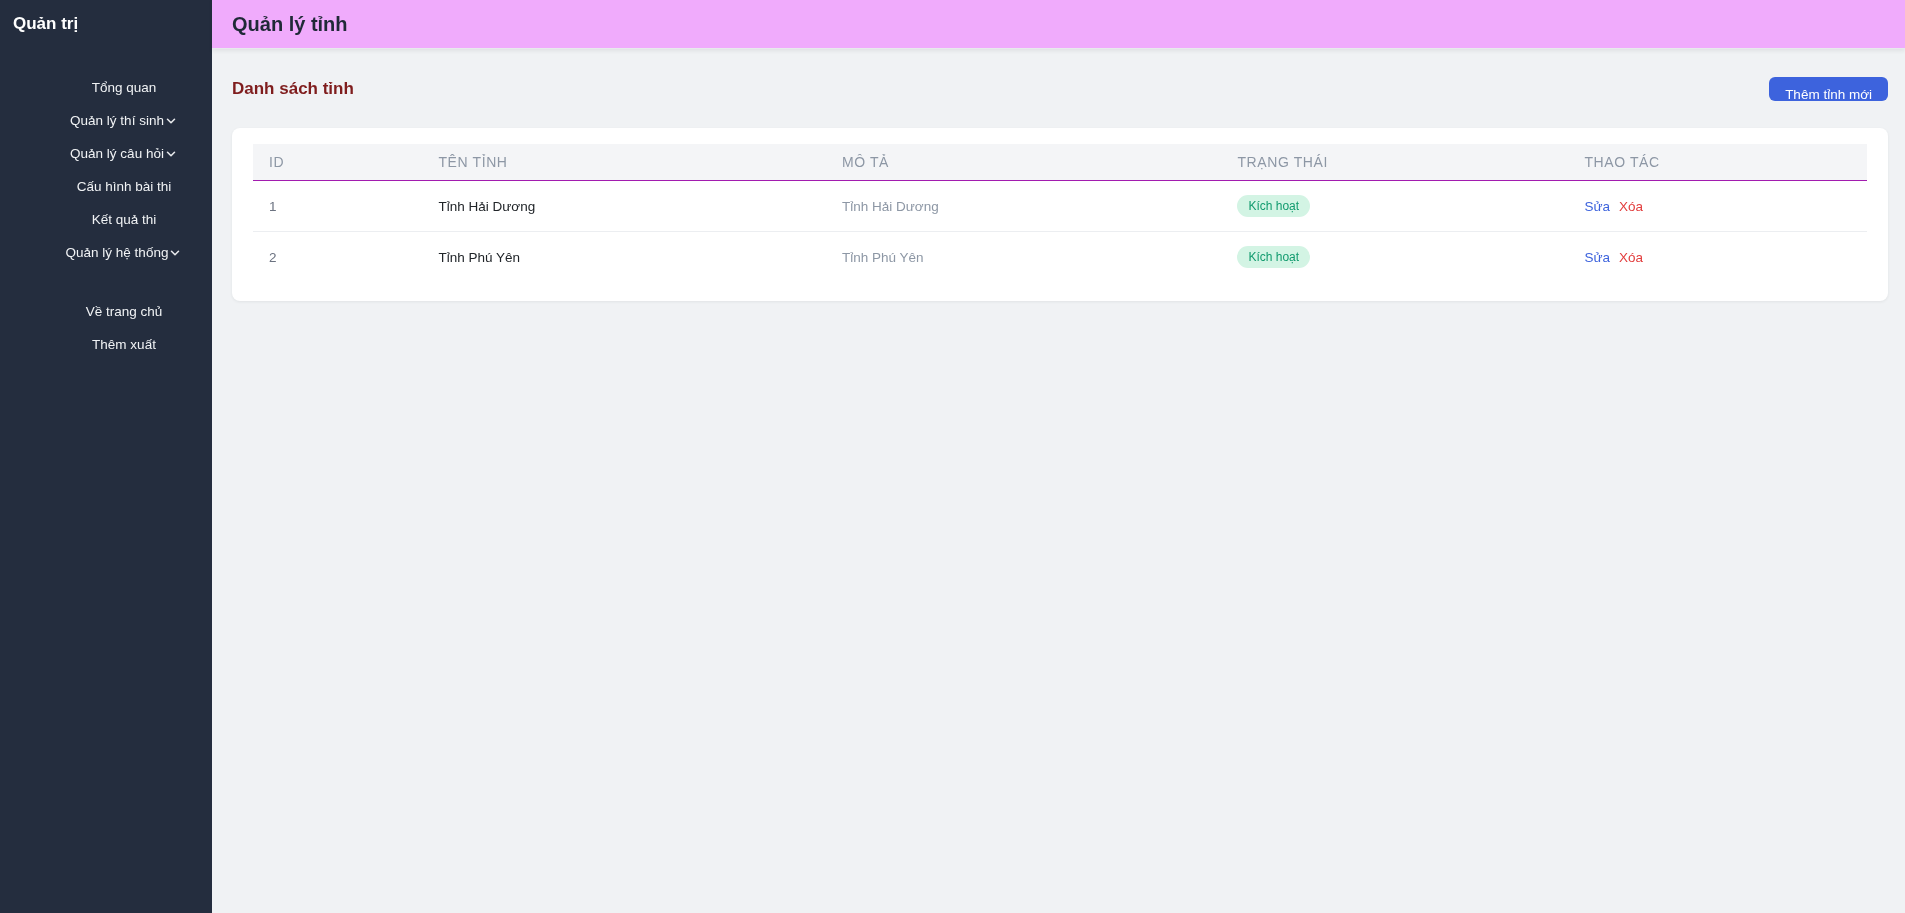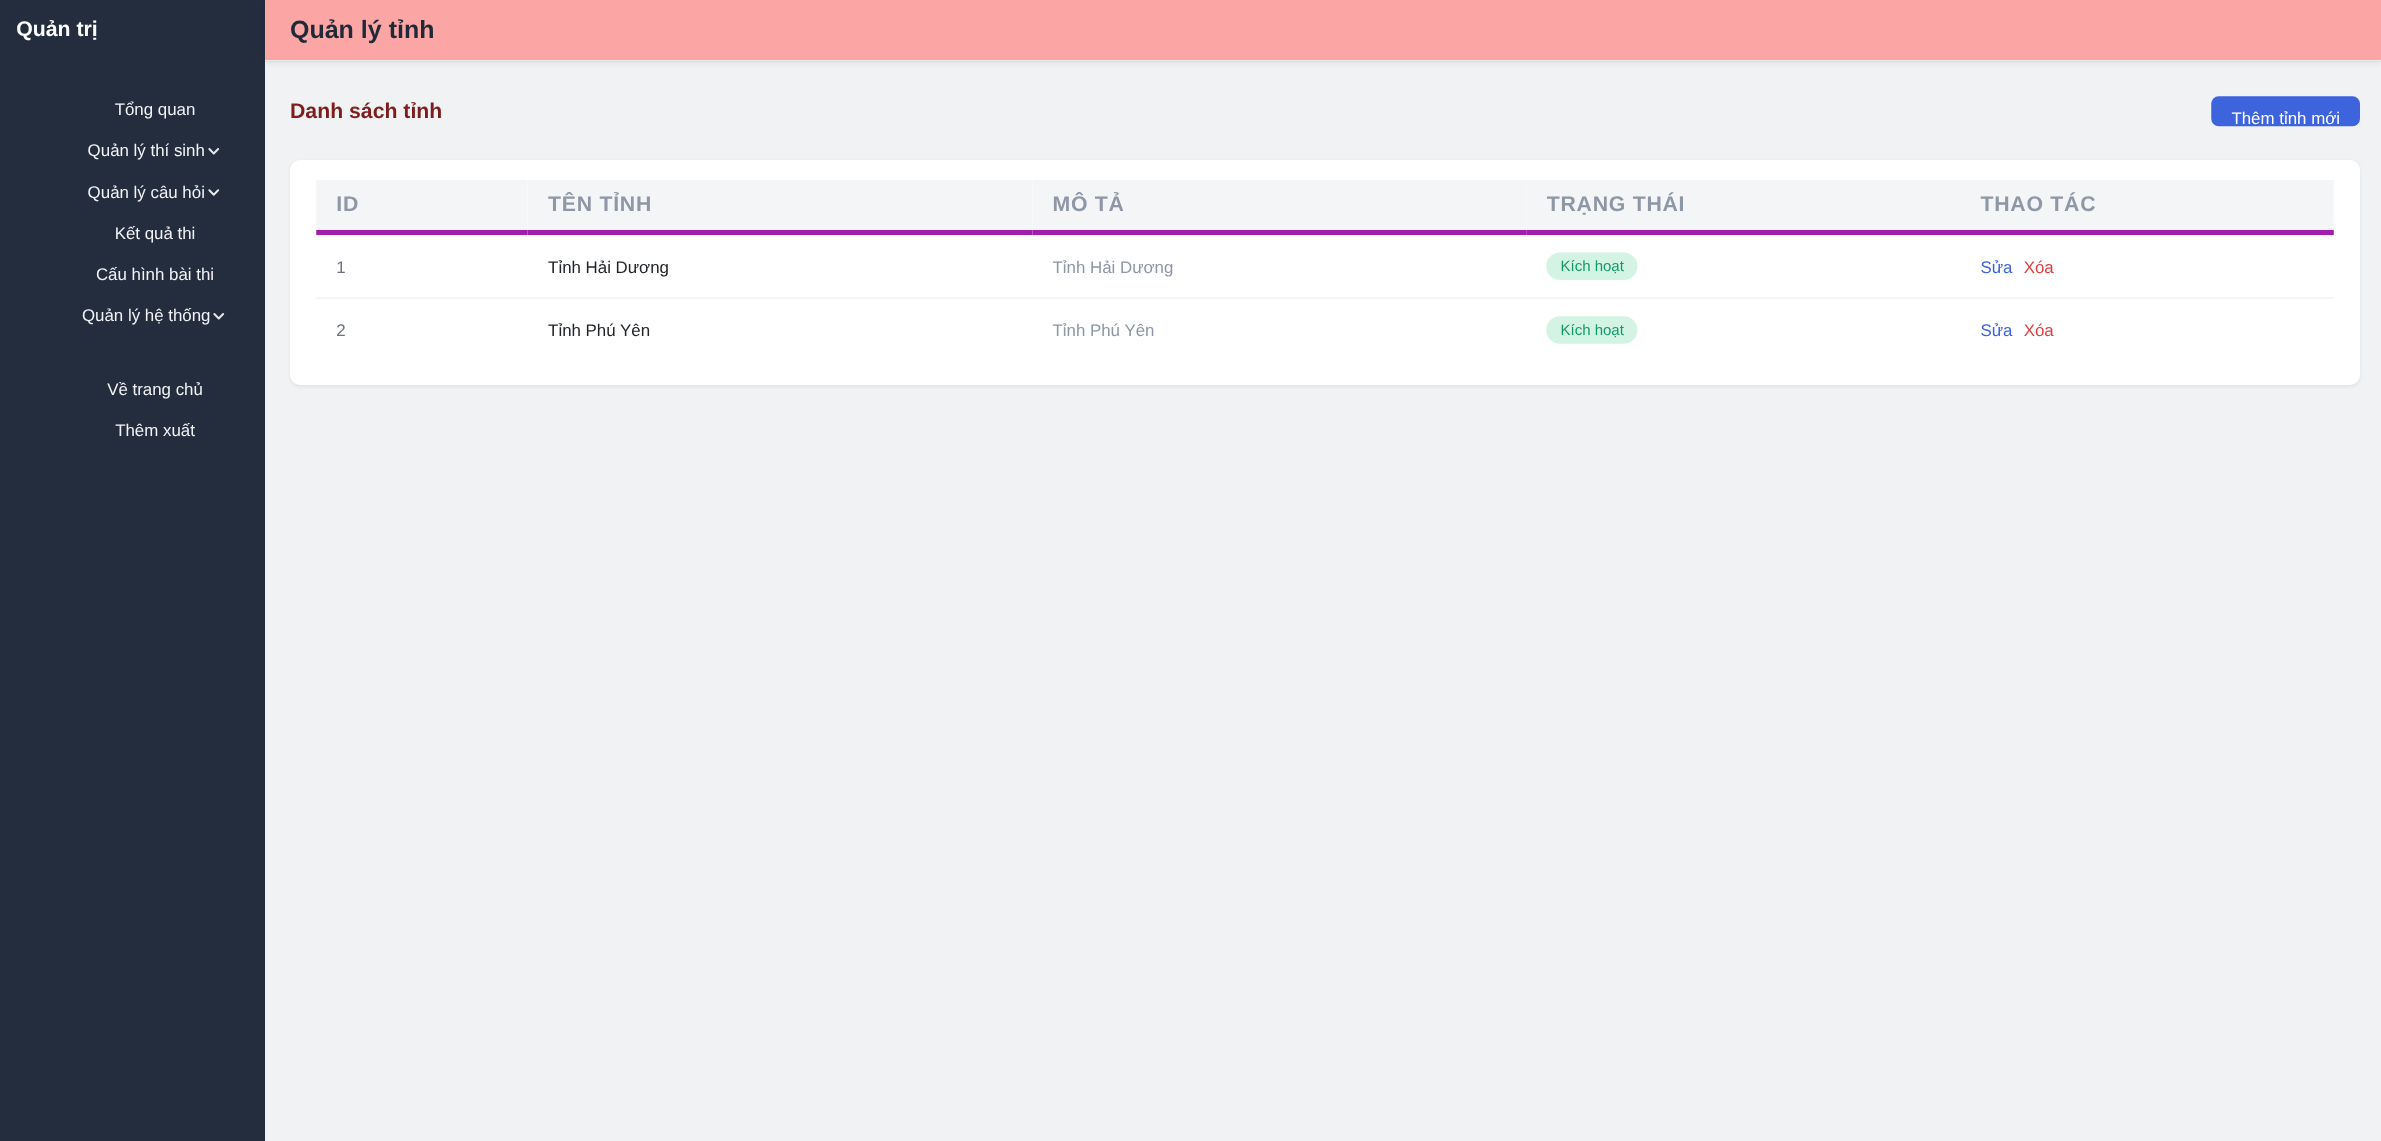--- a/index.html
+++ b/index.html
@@ -27,21 +27,21 @@
     height: 33px; padding: 0 13px;
     display: flex; align-items: center; justify-content: center;
     color: #f1f3f5; font-size: 13.5px; cursor: pointer; margin-left: 36px;
   }
   .chev { width: 14px; height: 14px; display: inline-flex; opacity: 0.95; }
   .nav-footer { margin-top: 26px; }
 
   
   .main { flex: 1; display: flex; flex-direction: column; height: 913px; }
   .topbar {
-    height: 49px; background: #fca5a5;
+    height: 49px; background: #f0abfc;
     border-bottom: 1px solid #e8eaed;
     box-shadow: 0 2px 4px rgba(33,37,41,0.08);
     display: flex; align-items: center;
     padding: 16px 20px; position: relative; z-index: 2;
   }
   .page-title { font-size: 20px; font-weight: bold; color: #1f2937; }
 
   .content { flex: 1; background: #f0f2f4; padding: 0 17px 0 20px; }
   .toolbar {
     margin-top: 22px; height: 36px;
@@ -63,24 +63,24 @@
     padding: 16px 21px 19px 21px;
   }
   table { width: 100%; border-collapse: collapse; table-layout: fixed; }
   col.c-id     { width: 10.5%; }
   col.c-name   { width: 25%; }
   col.c-desc   { width: 24.5%; }
   col.c-status { width: 21.5%; }
   col.c-action { width: 18.5%; }
   thead th {
     background: #f4f5f7;
-    color: #8d97a5; font-size: 17px; font-weight: bold;
+    color: #8d97a5; font-size: 14px; font-weight: normal;
     letter-spacing: 0.6px; text-transform: uppercase;
     text-align: left; padding: 10px 16px;
-    border-bottom: 4px solid #a21caf;
+    border-bottom: 1px solid #a21caf;
   }
   tbody td {
     padding: 14px 16px; font-size: 13.5px; vertical-align: middle;
   }
   tbody tr + tr td { border-top: 1px solid #eceef1; }
   .cell-id   { color: #6b7280; }
   .cell-name { color: #212529; }
   .cell-desc { color: #8d97a5; }
   .badge {
     display: inline-block; background: #d3f4e4; color: #119b6e;
@@ -111,24 +111,24 @@
       </div>
       <div class="nav-item">
         <span>Quản lý câu hỏi</span>
         <span class="chev">
           <svg viewBox="0 0 16 16" width="14" height="14">
               <polyline points="4,6 8,10 12,6" fill="none" stroke="#f1f3f5" stroke-width="1.8" stroke-linecap="round" stroke-linejoin="round"></polyline>
             </svg>
         </span>
       </div>
       <div class="nav-item">
+        <span>Cấu hình bài thi</span>
+      </div>
+      <div class="nav-item">
         <span>Kết quả thi</span>
-      </div>
-      <div class="nav-item">
-        <span>Cấu hình bài thi</span>
       </div>
       <div class="nav-item">
         <span>Quản lý hệ thống</span>
         <span class="chev">
           <svg viewBox="0 0 16 16" width="14" height="14">
               <polyline points="4,6 8,10 12,6" fill="none" stroke="#f1f3f5" stroke-width="1.8" stroke-linecap="round" stroke-linejoin="round"></polyline>
             </svg>
         </span>
       </div>
 

